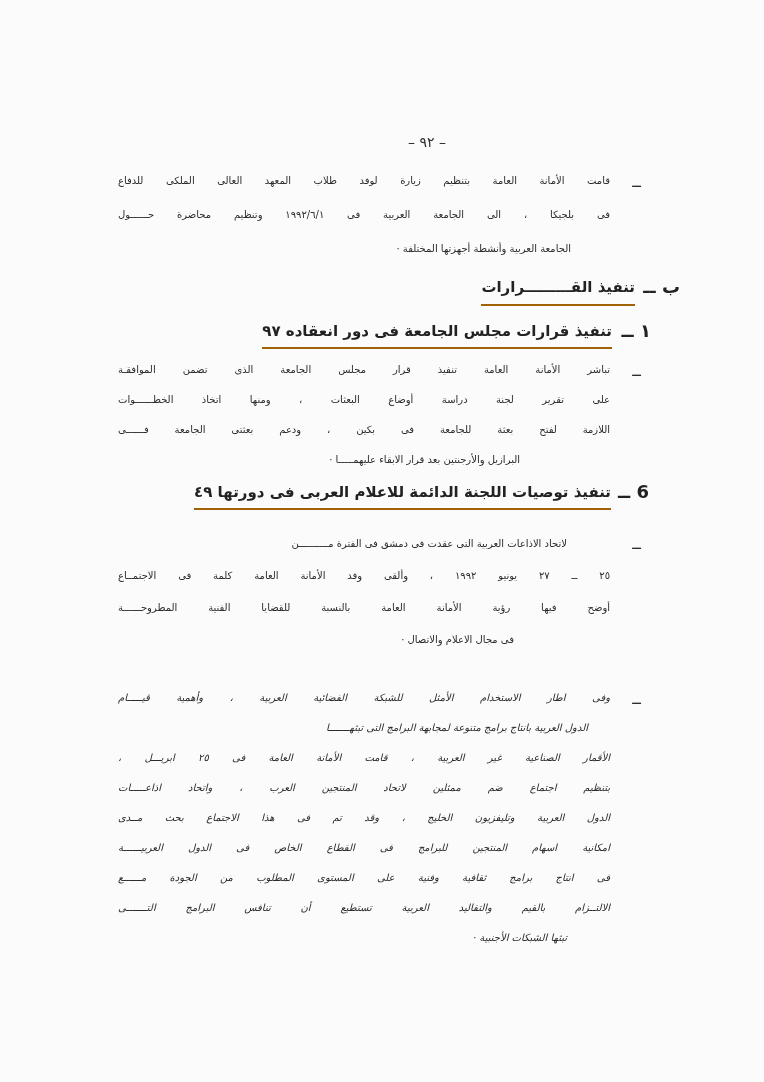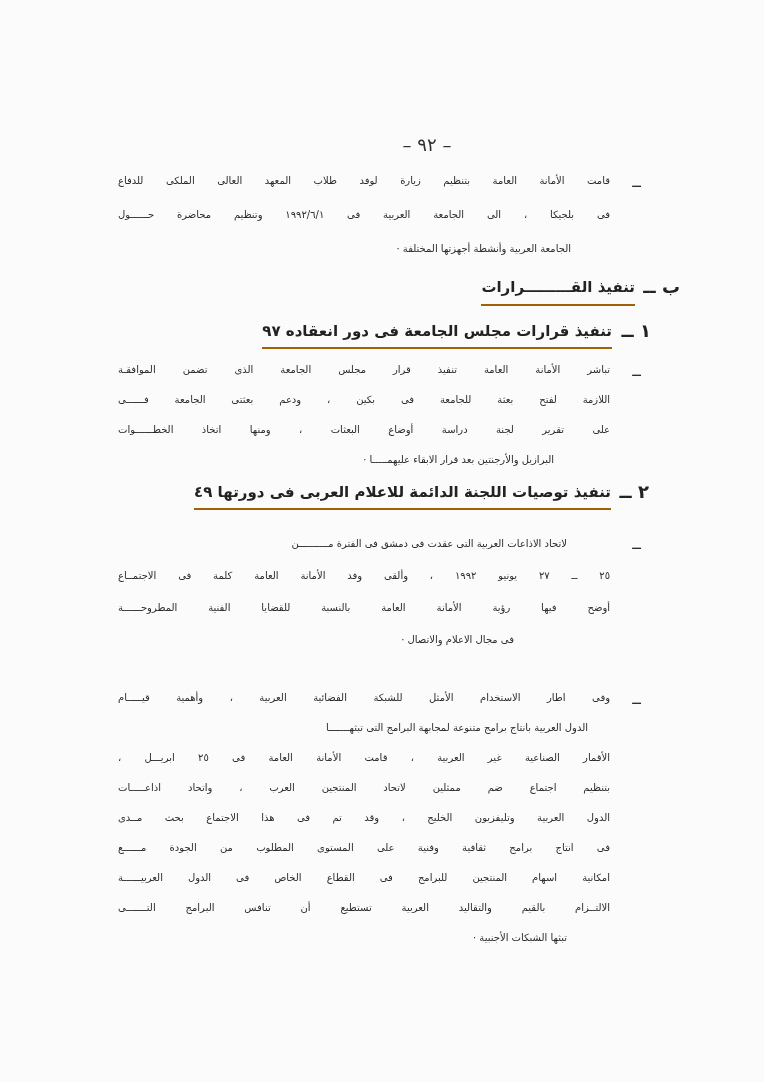--- a/index.html
+++ b/index.html
@@ -8,21 +8,21 @@
     background:#fbfbfb;
     font-family:"DejaVu Sans",sans-serif;
     color:#2b2b2b;
   }
   .page{
     position:relative;width:764px;height:1082px;overflow:hidden;
     background:#fbfbfb;
   }
   .page-number{
     position:absolute;top:134px;left:386px;width:82px;
-    text-align:center;font-size:18px;letter-spacing:1px;color:#2f2f2f;
+    text-align:center;font-size:14px;letter-spacing:1px;color:#2f2f2f;
   }
   .para{
     position:absolute;right:154px;width:492px;
     direction:rtl;font-size:10px;color:#2b2b2b;
   }
   .para .line{white-space:nowrap;text-align:right;}
   .para .line.full{text-align:justify;text-align-last:justify;}
   .bullet{
     position:absolute;right:123px;font-size:15px;color:#2b2b2b;
     direction:rtl;line-height:20px;
@@ -32,35 +32,35 @@
     color:#222;line-height:22px;white-space:nowrap;
   }
   .heading{
     position:absolute;direction:rtl;font-size:15px;font-weight:bold;
     color:#222;line-height:22px;white-space:nowrap;
     border-bottom:2px solid #a16207;
   }
   #para-a{top:164px;line-height:34px;}
   #para-b{top:355px;line-height:30px;}
   #para-c{top:528px;line-height:32px;}
-  #para-d{top:683px;line-height:30px;}
+  #para-d{top:683px;line-height:30px;font-style:italic;}
   #heading-b-marker{top:276px;right:84px;}
   #heading-b-title{top:276px;right:129px;padding-bottom:6px;}
   #heading-1-marker{top:320px;right:113px;}
   #heading-1-title{top:320px;right:152px;padding-bottom:5px;}
   #heading-2-marker{top:481px;right:115px;}
   #heading-2-title{top:481px;right:153px;padding-bottom:5px;}
   #bullet-a{top:172px;}
   #bullet-b{top:361px;}
   #bullet-c{top:534px;}
   #bullet-d{top:689px;}
   .ind-39{margin-right:39px;}
   .ind-22{margin-right:22px;}
   .ind-43{margin-right:43px;}
-  .ind-90{margin-right:56px;}
+  .ind-90{margin-right:90px;}
   .ind-116{margin-right:96px;}
 </style>
 </head>
 <body>
 
 <div class="page">
 
   <div class="page-number">– ٩٢ –</div>
 
   <div class="bullet" id="bullet-a">ــ</div>
@@ -72,42 +72,42 @@
 
   <div class="marker" id="heading-b-marker">ب ــ</div>
   <div class="heading" id="heading-b-title">تنفيذ القـــــــــرارات</div>
 
   <div class="marker" id="heading-1-marker">١ ــ</div>
   <div class="heading" id="heading-1-title">تنفيذ قرارات مجلس الجامعة فى دور انعقاده ٩٧</div>
 
   <div class="bullet" id="bullet-b">ــ</div>
   <div class="para" id="para-b">
     <div class="line full">تباشر الأمانة العامة تنفيذ قرار مجلس الجامعة الذى تضمن الموافقـة</div>
+    <div class="line full">على تقرير لجنة دراسة أوضاع البعثات ، ومنها اتخاذ الخطــــــوات</div>
     <div class="line full">اللازمة لفتح بعثة للجامعة فى بكين ، ودعم بعثتى الجامعة فــــــى</div>
-    <div class="line full">على تقرير لجنة دراسة أوضاع البعثات ، ومنها اتخاذ الخطــــــوات</div>
     <div class="line ind-90">البرازيل والأرجنتين بعد قرار الابقاء عليهمـــــا ·</div>
   </div>
 
-  <div class="marker" id="heading-2-marker">٢ ــ</div>
+  <div class="marker" id="heading-2-marker">6 ــ</div>
   <div class="heading" id="heading-2-title">تنفيذ توصيات اللجنة الدائمة للاعلام العربى فى دورتها ٤٩</div>
 
   <div class="bullet" id="bullet-c">ــ</div>
   <div class="para" id="para-c">
     <div class="line ind-43">لاتحاد الاذاعات العربية التى عقدت فى دمشق فى الفترة مــــــــــن</div>
     <div class="line full">٢٥ ــ ٢٧ يونيو ١٩٩٢ ، وألقى وفد الأمانة العامة كلمة فى الاجتمــاع</div>
     <div class="line full">أوضح فيها رؤية الأمانة العامة بالنسبة للقضايا الفنية المطروحــــــة</div>
     <div class="line ind-116">فى مجال الاعلام والاتصال ·</div>
   </div>
 
   <div class="bullet" id="bullet-d">ــ</div>
   <div class="para" id="para-d">
     <div class="line full">وفى اطار الاستخدام الأمثل للشبكة الفضائية العربية ، وأهمية قيـــــام</div>
     <div class="line ind-22">الدول العربية بانتاج برامج متنوعة لمجابهة البرامج التى تبثهـــــــا</div>
     <div class="line full">الأقمار الصناعية غير العربية ، قامت الأمانة العامة فى ٢٥ ابريـــل ،</div>
     <div class="line full">بتنظيم اجتماع ضم ممثلين لاتحاد المنتجين العرب ، واتحاد اذاعـــــات</div>
     <div class="line full">الدول العربية وتليفزيون الخليج ، وقد تم فى هذا الاجتماع بحث مــدى</div>
+    <div class="line full">امكانية اسهام المنتجين للبرامج فى القطاع الخاص فى الدول العربيــــــة</div>
     <div class="line full">فى انتاج برامج ثقافية وفنية على المستوى المطلوب من الجودة مــــــع</div>
-    <div class="line full">امكانية اسهام المنتجين للبرامج فى القطاع الخاص فى الدول العربيــــــة</div>
     <div class="line full">الالتــزام بالقيم والتقاليد العربية تستطيع أن تنافس البرامج التـــــــى</div>
     <div class="line ind-43">تبثها الشبكات الأجنبية ·</div>
   </div>
 
 </div>
 
 </body></html>

